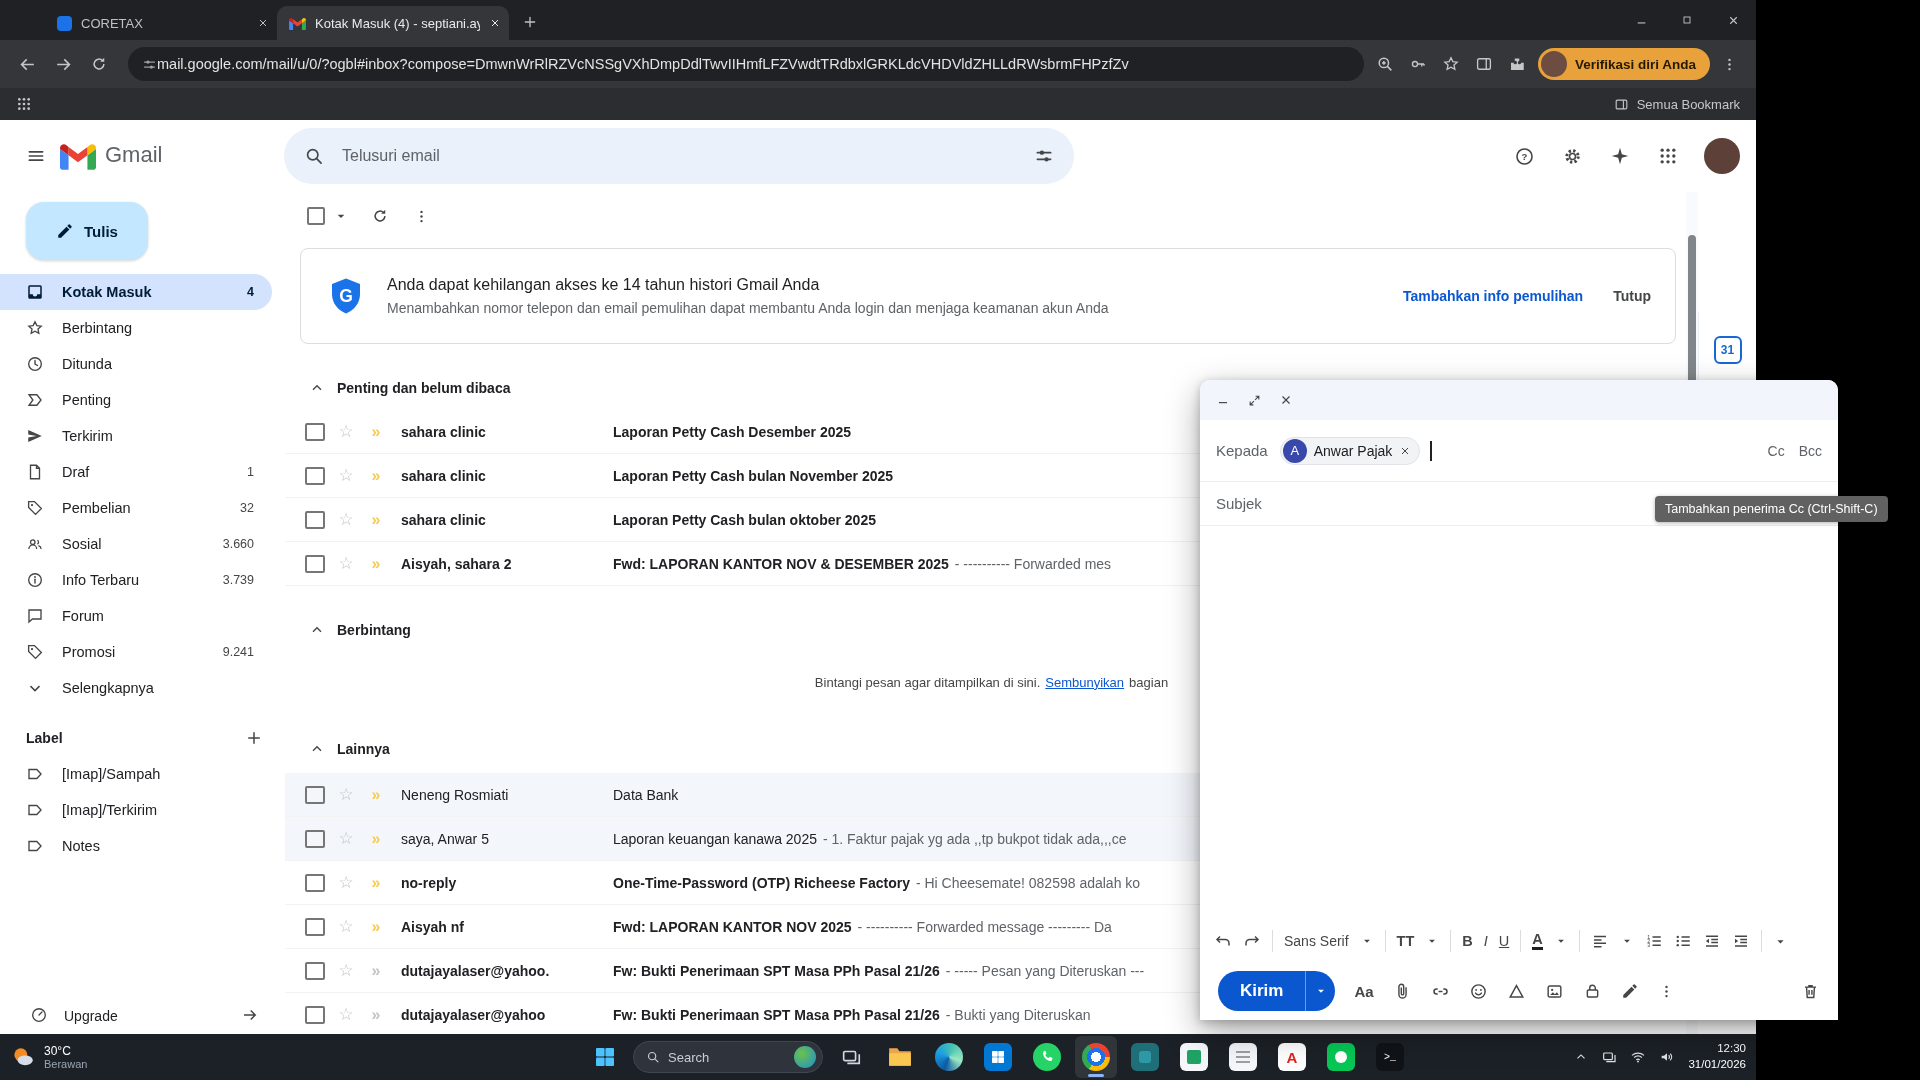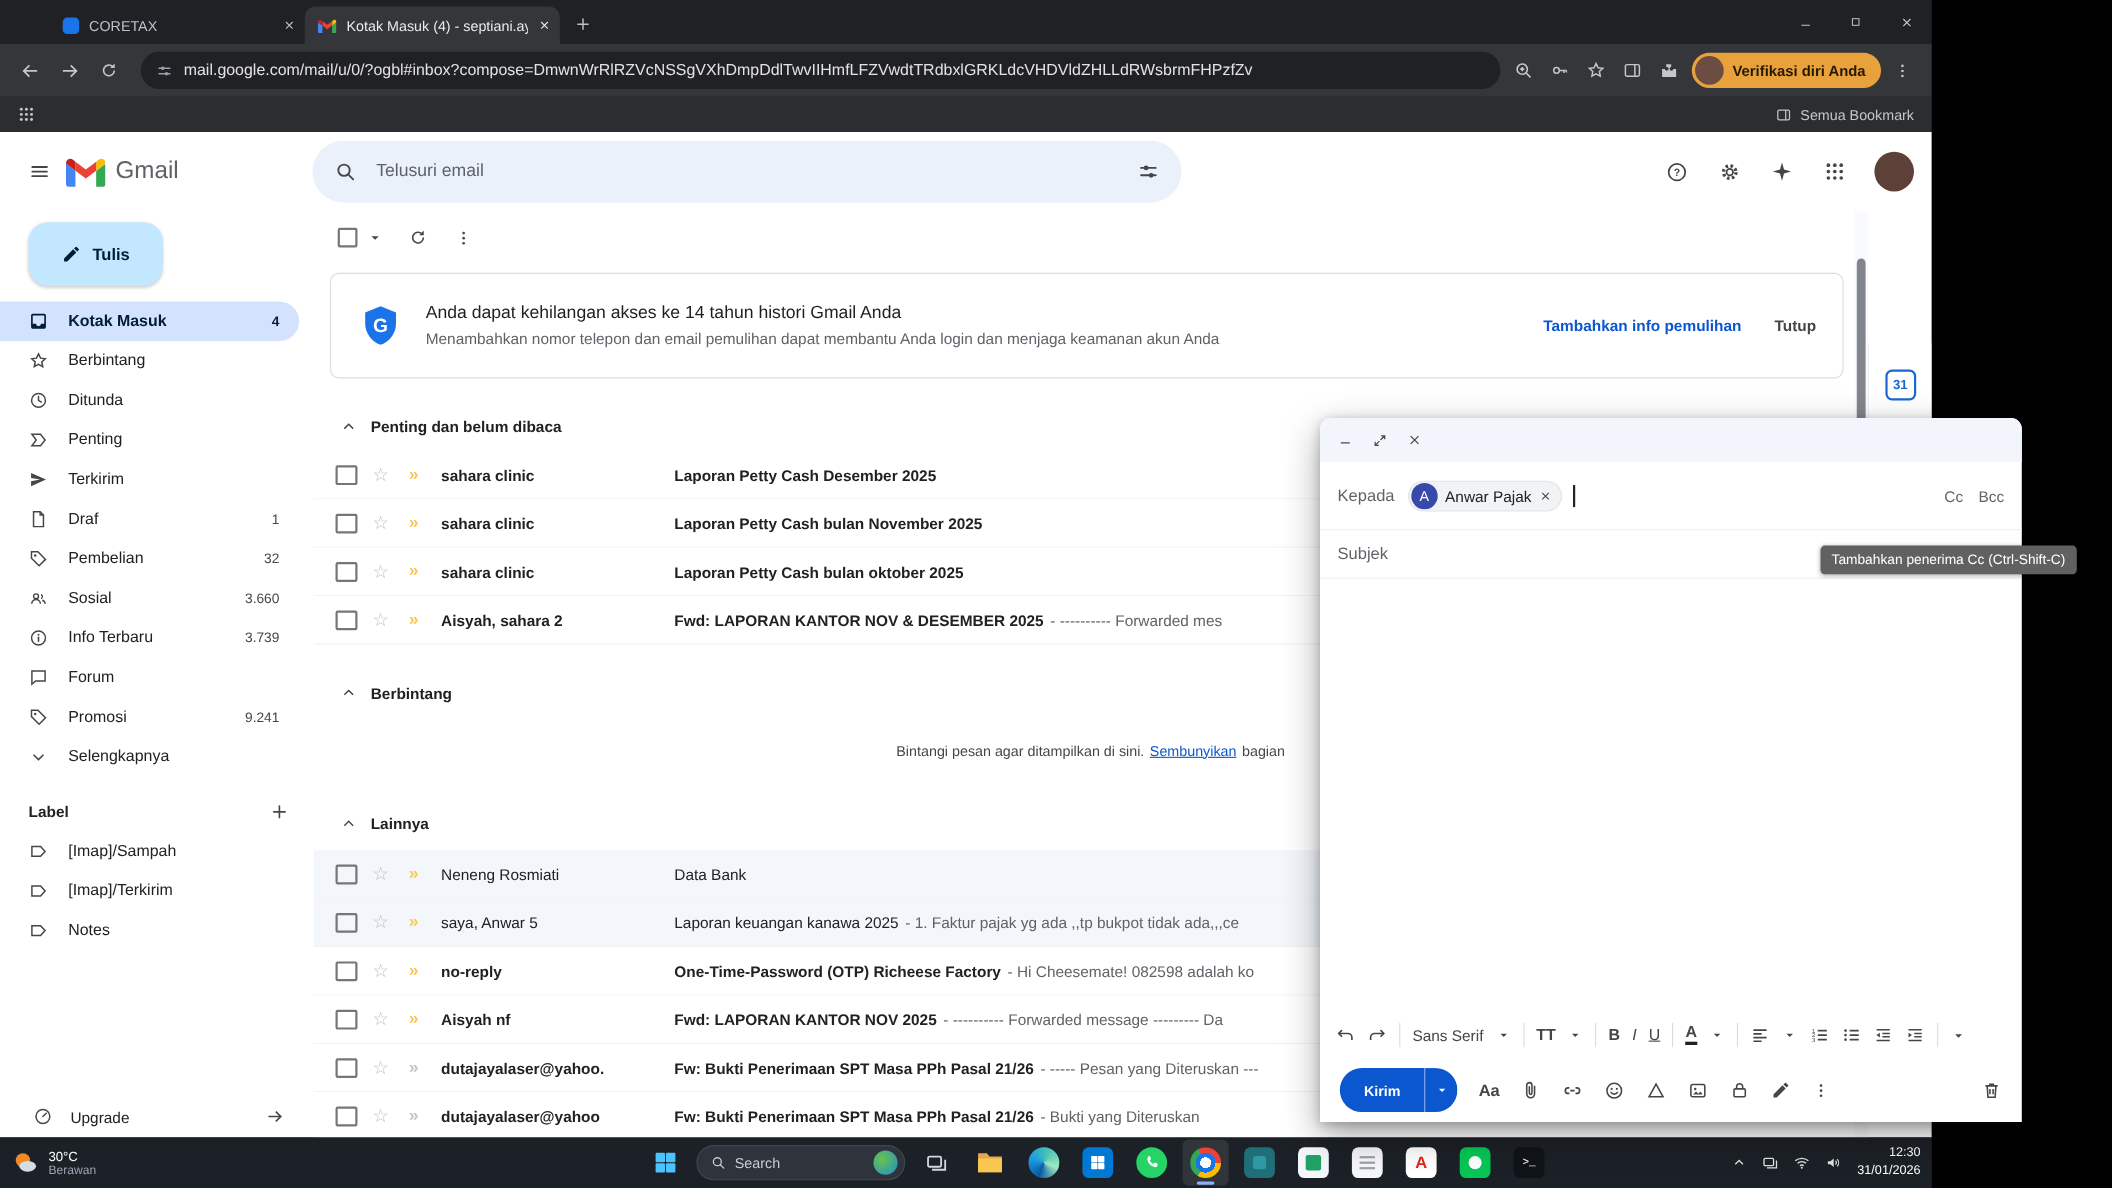--- a/index.html
+++ b/index.html
@@ -12,21 +12,21 @@
 .tabbar{position:absolute;top:0;left:0;right:0;height:40px;background:var(--chrome-frame,#1f2125);display:flex;align-items:flex-end;padding-left:45px}
 .tab{height:34px;width:232px;display:flex;align-items:center;gap:9px;padding:0 8px 0 12px;border-radius:10px 10px 0 0;font-size:13px;color:#bdc1c6}
 .tab.active{background:var(--chrome-toolbar,#35363a);color:#e8eaed}
 .tab .ttl{flex:1;overflow:hidden;white-space:nowrap}
 .favdot{width:15px;height:15px;border-radius:4px;background:#1a73e8}
 .newtab{width:30px;height:30px;margin:0 0 3px 6px;display:flex;align-items:center;justify-content:center;color:#bdc1c6}
 .wctrl{position:absolute;right:0;top:0;height:40px;display:flex}
 .wbtn{width:46px;height:40px;display:flex;align-items:center;justify-content:center;color:#c4c7c5}
 .toolbar{position:absolute;top:40px;left:0;right:0;height:48px;background:var(--chrome-toolbar,#35363a);display:flex;align-items:center;gap:2px;padding:0 10px}
 .navbtn{width:34px;height:34px;border-radius:50%;display:flex;align-items:center;justify-content:center;color:#c4c7c5}
-.urlpill{flex:1;height:34px;margin:0 10px;background:#202124;border-radius:17px;display:flex;align-items:center;gap:10px;padding:0 14px;min-width:0}
+.urlpill{flex:1;height:34px;margin:0 10px;background:#202124;border-radius:17px;display:flex;align-items:center;padding:0 14px;min-width:0}
 .urltext{color:#e3e3e3;font-size:14.5px;white-space:nowrap;overflow:hidden}
 .tbicons{display:flex;align-items:center;gap:15px;color:#c4c7c5;margin-right:10px}
 .verify{height:32px;border-radius:16px;background:var(--verify-bg,#e9a23b);display:flex;align-items:center;gap:8px;padding:0 14px 0 3px;color:#241a00;font-weight:700;font-size:13.5px;white-space:nowrap}
 .verify .av{width:26px;height:26px;border-radius:50%;background:#6d4c41}
 .bookbar{position:absolute;top:88px;left:0;right:0;height:32px;background:#2b2d31;display:flex;align-items:center;padding:0 16px;color:#c4c7c5;font-size:13px}
 .bookbar .right{margin-left:auto;display:flex;gap:8px;align-items:center}
 
 
 .gmail{position:absolute;top:120px;left:0;right:0;bottom:46px;background:#fff;color:#202124;overflow:hidden}
 .ghead{position:absolute;top:0;left:0;right:0;height:72px;display:flex;align-items:center}
@@ -97,21 +97,21 @@
 .fbar{height:42px;display:flex;align-items:center;gap:11px;padding:0 14px;color:#444746;flex:none}
 .fbar .dv{width:1px;height:22px;background:#dadce0}
 .fbar .fname{font-size:14px}
 .fbar .tb{font-size:14.5px}
 .fbar .bold{font-weight:700}
 .fbar .ital{font-style:italic}
 .fbar .und{text-decoration:underline}
 .fbar .colA{font-weight:700;border-bottom:3px solid #202124;line-height:1}
 .srow{height:58px;display:flex;align-items:center;padding:0 18px;gap:19px;color:#444746;flex:none}
 .kirim{display:flex;height:40px}
-.kmain{background:var(--accent,#0b57d0);color:#fff;font-weight:700;font-size:13px;display:flex;align-items:center;padding:0 22px;border-radius:20px 0 0 20px}
+.kmain{background:var(--accent,#0b57d0);color:#fff;font-weight:700;font-size:17px;display:flex;align-items:center;padding:0 22px;border-radius:20px 0 0 20px}
 .karr{width:30px;background:var(--accent,#0b57d0);border-left:1px solid rgba(255,255,255,.4);border-radius:0 20px 20px 0;display:flex;align-items:center;justify-content:center;color:#fff}
 .srow .aa{font-size:15px;font-weight:600}
 .srow .sp{flex:1}
 .tooltip{position:absolute;left:1655px;top:496px;background:var(--tooltip-bg,#616161);color:#ffffff;font-size:12.5px;padding:6px 10px;border-radius:4px;z-index:60;white-space:nowrap;box-shadow:0 1px 4px rgba(0,0,0,.3)}
 
 
 .spanel{position:absolute;top:192px;right:0;width:58px;bottom:46px;background:#fff;border-left:1px solid #eef1f4;display:flex;flex-direction:column;align-items:center;padding-top:24px;gap:28px;z-index:20}
 .sp-cal{width:28px;height:28px;border:2px solid #1967d2;border-radius:6px;color:#1967d2;font-weight:700;font-size:12px;display:flex;align-items:center;justify-content:center}
 .sp-keep{width:28px;height:28px;border-radius:6px;background:#ffba00;display:flex;align-items:center;justify-content:center;color:#fff}
 .sp-task{width:28px;height:28px;border-radius:50%;background:#1a73e8;display:flex;align-items:center;justify-content:center;color:#fff}

